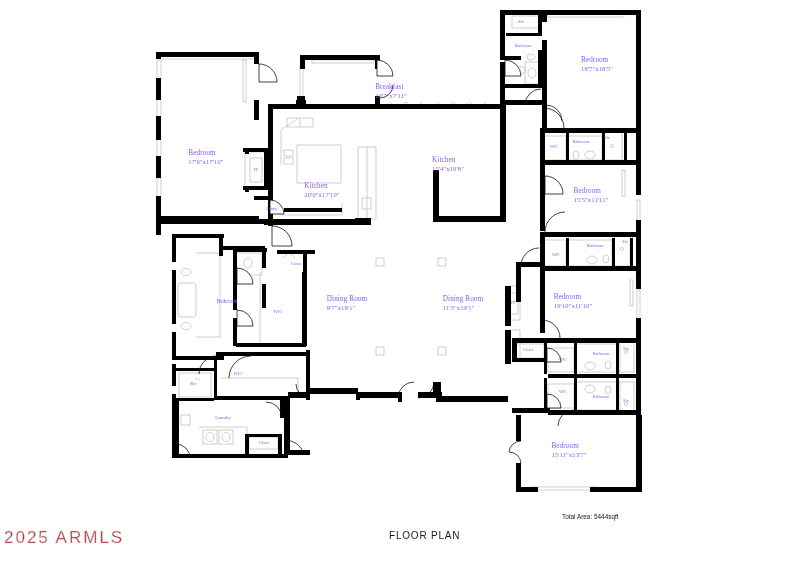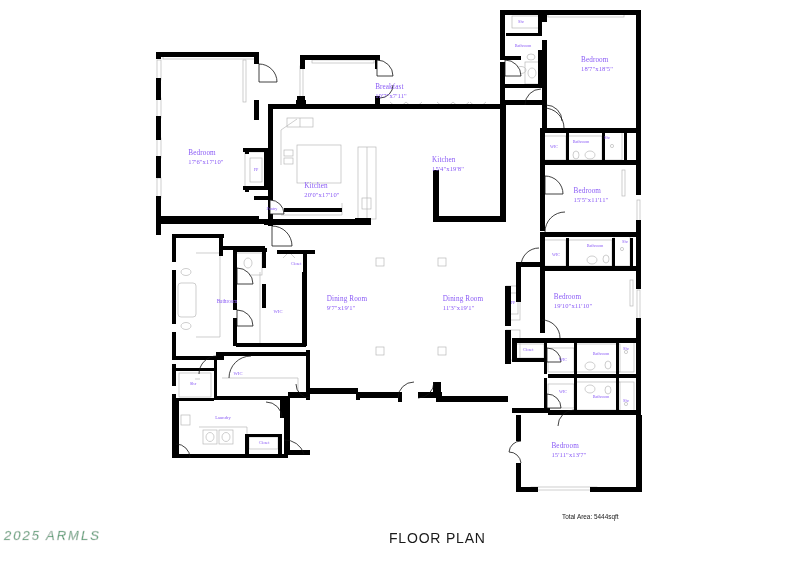--- a/index.html
+++ b/index.html
@@ -7,24 +7,24 @@
   #stage{position:relative;width:800px;height:566px;background:#ffffff;}
   #plan{position:absolute;left:0;top:0;width:800px;height:566px;}
   .lbl{position:absolute;color:#8b5cf6;line-height:1.25;
        font-family:Liberation Serif, serif;white-space:nowrap;
        transform:translate(-50%,-50%);pointer-events:none;}
   .lbl .nm{display:block;font-size:7.2px;letter-spacing:.1px;}
   .lbl .dm{display:block;font-size:6.6px;letter-spacing:.1px;}
   .tiny{font-size:5.2px;}
   .tinier{font-size:4.6px;}
   .mini{font-size:4.2px;}
-  #watermark{position:absolute;left:4px;top:528px;font-size:13px;color:#15803d;
-             letter-spacing:2px;font-family:"Liberation Sans",sans-serif;font-style:italic;
+  #watermark{position:absolute;left:4px;top:528px;font-size:17px;color:#b91c1c;
+             letter-spacing:2px;font-family:"Liberation Sans",sans-serif;
              -webkit-text-stroke:0.6px #d4d4d4;}
-  #floorplan-title{position:absolute;left:389px;top:530px;font-size:14px;
+  #floorplan-title{position:absolute;left:389px;top:530px;font-size:10px;
              letter-spacing:.8px;color:#1a1a1a;}
   #total-area{position:absolute;left:562px;top:513px;font-size:6.4px;color:#1a1a1a;}
 </style>
 </head>
 <body>
 
 <div id="stage">
 
   <svg id="plan" viewBox="0 0 800 566">
     <rect x="0" y="0" width="800" height="566" fill="#ffffff"></rect>

